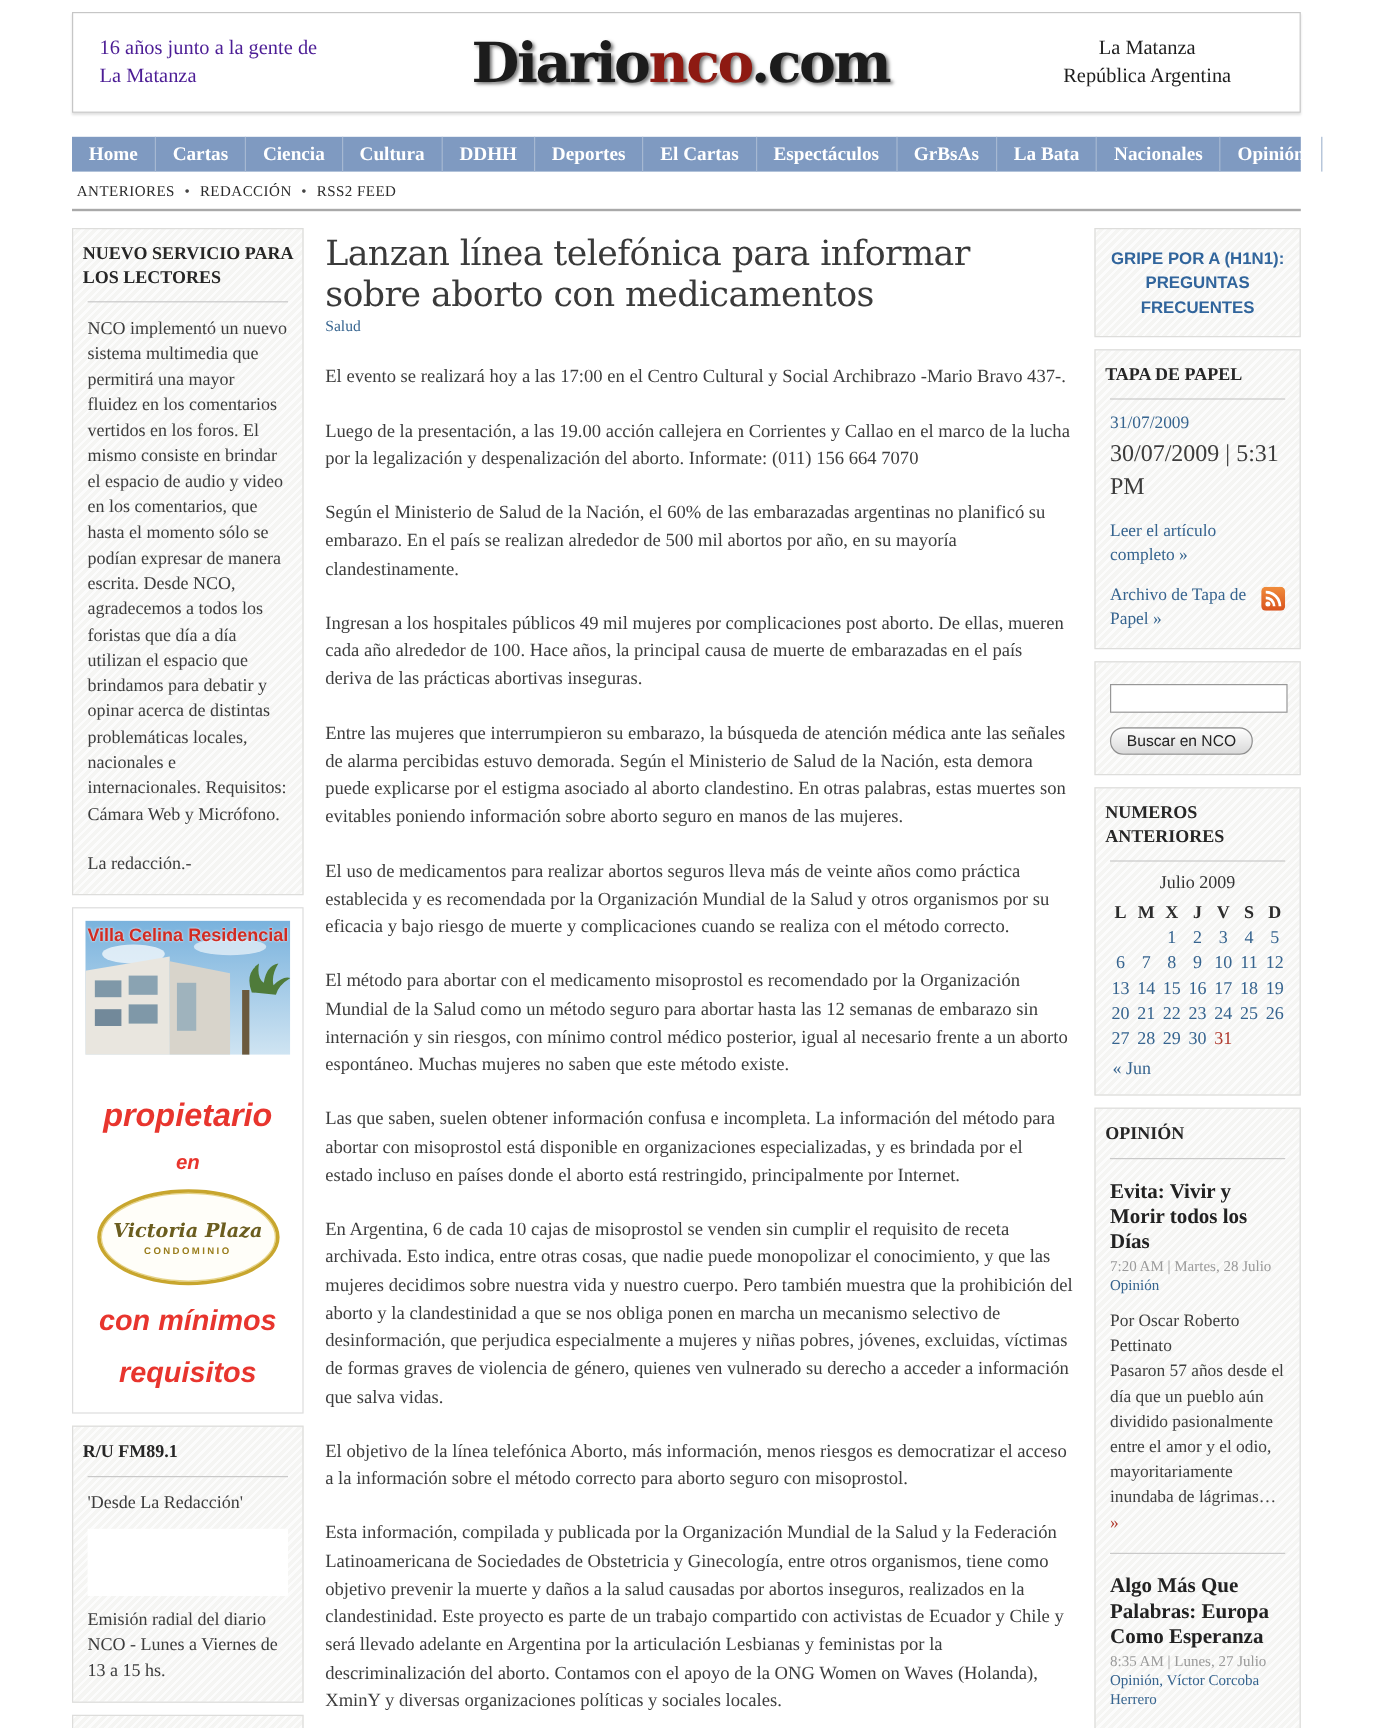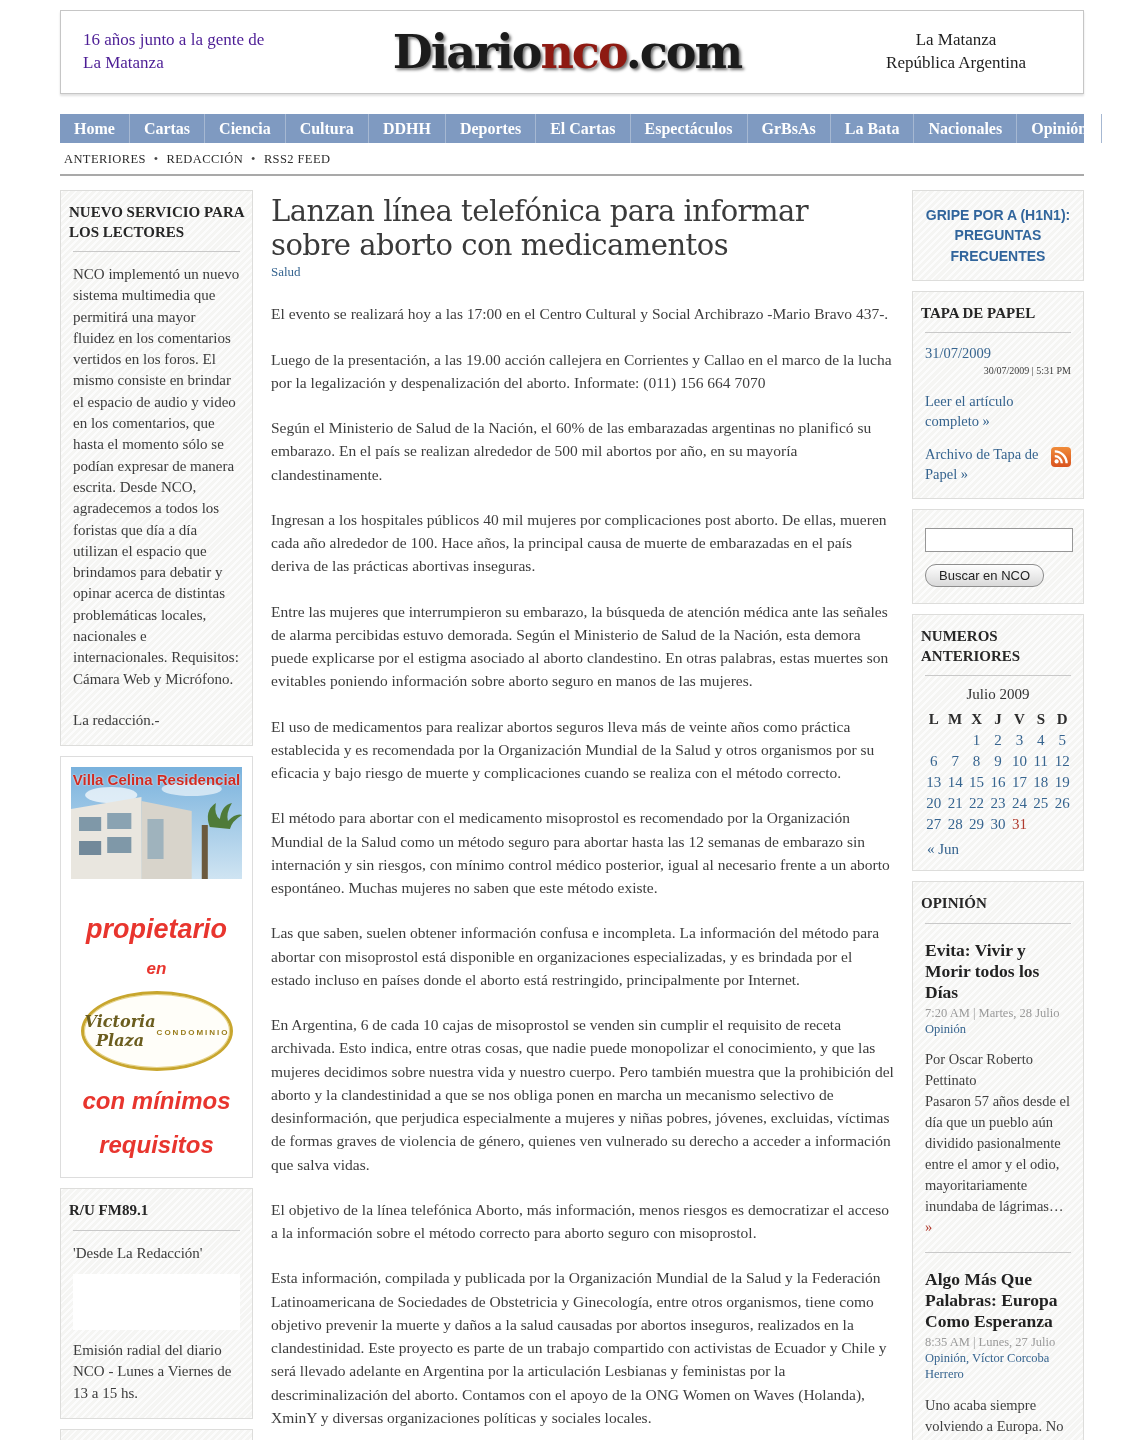--- a/index.html
+++ b/index.html
@@ -42,40 +42,40 @@
   
   .ad-box{background:#fff;border:1px solid #ddd;margin-bottom:10px;text-align:center;padding-bottom:18px;}
   .ad-photo{position:relative;height:131px;margin:10px 10px 0;overflow:hidden;}
   .ad-photo-caption{position:absolute;top:4px;left:0;right:0;text-align:center;
     font-family:"Liberation Sans",sans-serif;font-weight:bold;font-size:15px;color:#d02b22;text-shadow:0 0 2px #fff;}
   .ad-red{color:#e8352e;font-family:"Liberation Sans",sans-serif;font-style:italic;font-weight:bold;}
   .ad-line1{font-size:27px;margin-top:16px;}
   .ad-line2{font-size:17px;margin-top:14px;}
   .ad-line3,.ad-line4{font-size:24px;margin-top:16px;}
   .vp-oval{width:146px;height:74px;margin:12px auto 0;border:3px solid #c8a62e;border-radius:50%;
-    display:flex;flex-direction:row;align-items:center;justify-content:center;background:#fffef9;box-shadow:inset 0 0 0 1px #e7d488;}
+    display:flex;flex-direction:column;align-items:center;justify-content:center;background:#fffef9;box-shadow:inset 0 0 0 1px #e7d488;}
   .vp-name{font-style:italic;font-weight:bold;font-size:16px;color:#6b5d1f;font-family:"DejaVu Serif",serif;}
   .vp-sub{font-family:"Liberation Sans",sans-serif;font-size:8px;letter-spacing:2px;color:#9a7d1c;margin-top:3px;font-weight:bold;}
 
   .radio-player{background:#fff;height:56px;margin:10px 0;}
 
   
   h1.article-title{font-family:"DejaVu Serif",serif;font-weight:normal;font-size:29px;line-height:1.18;
     color:#3a3a3a;margin:4px 0 2px;letter-spacing:-.5px;}
   .article-meta{color:#9a9a9a;font-size:13px;margin-top:2px;}
   .article-cat{font-size:13px;}
   .article-body{margin-top:22px;}
   .article-body p{font-size:15.5px;line-height:1.5;margin:0 0 22px;color:#3e3e3e;}
 
   
   .flu-title{font-family:"Liberation Sans",sans-serif;font-weight:bold;font-size:14px;color:#31659c;
     text-align:center;line-height:1.45;padding:14px 6px;}
   .tapa-body{padding:0 12px 14px;font-size:14px;line-height:1.4;}
   .tapa-date-link{font-size:14.5px;}
-  .tapa-meta{color:#3c3c3c;font-size:10px;margin-bottom:14px;text-align:right;}
+  .tapa-meta{color:#3c3c3c;font-size:20px;margin-bottom:14px;}
   .tapa-read{display:block;font-size:14.5px;line-height:1.35;margin-bottom:14px;}
   .tapa-archive{display:flex;gap:6px;align-items:flex-start;}
   .tapa-archive a{font-size:14.5px;line-height:1.35;flex:1;}
   .search-box{padding:18px 12px 16px;}
   .search-input{width:142px;height:20px;border:1px solid #979797;background:#fff;display:block;}
   .search-btn{margin-top:12px;font-family:"Liberation Sans",sans-serif;font-size:13px;color:#222;
     padding:3px 13px;border:1px solid #8e8e8e;border-radius:11px;background:linear-gradient(#fefefe,#d9d9d9);cursor:pointer;}
 
   .cal-body{padding:0 10px 12px;text-align:center;}
   .cal-caption{font-size:15px;margin:2px 0 6px;color:#333;}
@@ -194,21 +194,21 @@
     </aside>
 
     <main class="col-main">
       <h1 class="article-title">Lanzan línea telefónica para informar sobre aborto con medicamentos</h1>
       <div class="article-cat"><a class="blue">Salud</a></div>
 
       <div class="article-body">
         <p>El evento se realizará hoy a las 17:00 en el Centro Cultural y Social Archibrazo -Mario Bravo 437-.</p>
         <p>Luego de la presentación, a las 19.00 acción callejera en Corrientes y Callao en el marco de la lucha por la legalización y despenalización del aborto. Informate: (011) 156 664 7070</p>
         <p>Según el Ministerio de Salud de la Nación, el 60% de las embarazadas argentinas no planificó su embarazo. En el país se realizan alrededor de 500 mil abortos por año, en su mayoría clandestinamente.</p>
-        <p>Ingresan a los hospitales públicos 40 mil mujeres por complicaciones post aborto. De ellas, mueren cada año alrededor de 100. Hace años, la principal causa de muerte de embarazadas en el país deriva de las prácticas abortivas inseguras.</p>
+        <p>Ingresan a los hospitales públicos 49 mil mujeres por complicaciones post aborto. De ellas, mueren cada año alrededor de 100. Hace años, la principal causa de muerte de embarazadas en el país deriva de las prácticas abortivas inseguras.</p>
         <p>Entre las mujeres que interrumpieron su embarazo, la búsqueda de atención médica ante las señales de alarma percibidas estuvo demorada. Según el Ministerio de Salud de la Nación, esta demora puede explicarse por el estigma asociado al aborto clandestino. En otras palabras, estas muertes son evitables poniendo información sobre aborto seguro en manos de las mujeres.</p>
         <p>El uso de medicamentos para realizar abortos seguros lleva más de veinte años como práctica establecida y es recomendada por la Organización Mundial de la Salud y otros organismos por su eficacia y bajo riesgo de muerte y complicaciones cuando se realiza con el método correcto.</p>
         <p>El método para abortar con el medicamento misoprostol es recomendado por la Organización Mundial de la Salud como un método seguro para abortar hasta las 12 semanas de embarazo sin internación y sin riesgos, con mínimo control médico posterior, igual al necesario frente a un aborto espontáneo. Muchas mujeres no saben que este método existe.</p>
         <p>Las que saben, suelen obtener información confusa e incompleta. La información del método para abortar con misoprostol está disponible en organizaciones especializadas, y es brindada por el estado incluso en países donde el aborto está restringido, principalmente por Internet.</p>
         <p>En Argentina, 6 de cada 10 cajas de misoprostol se venden sin cumplir el requisito de receta archivada. Esto indica, entre otras cosas, que nadie puede monopolizar el conocimiento, y que las mujeres decidimos sobre nuestra vida y nuestro cuerpo. Pero también muestra que la prohibición del aborto y la clandestinidad a que se nos obliga ponen en marcha un mecanismo selectivo de desinformación, que perjudica especialmente a mujeres y niñas pobres, jóvenes, excluidas, víctimas de formas graves de violencia de género, quienes ven vulnerado su derecho a acceder a información que salva vidas.</p>
         <p>El objetivo de la línea telefónica Aborto, más información, menos riesgos es democratizar el acceso a la información sobre el método correcto para aborto seguro con misoprostol.</p>
         <p>Esta información, compilada y publicada por la Organización Mundial de la Salud y la Federación Latinoamericana de Sociedades de Obstetricia y Ginecología, entre otros organismos, tiene como objetivo prevenir la muerte y daños a la salud causadas por abortos inseguros, realizados en la clandestinidad. Este proyecto es parte de un trabajo compartido con activistas de Ecuador y Chile y será llevado adelante en Argentina por la articulación Lesbianas y feministas por la descriminalización del aborto. Contamos con el apoyo de la ONG Women on Waves (Holanda), XminY y diversas organizaciones políticas y sociales locales.</p>
 
       </div>
 

